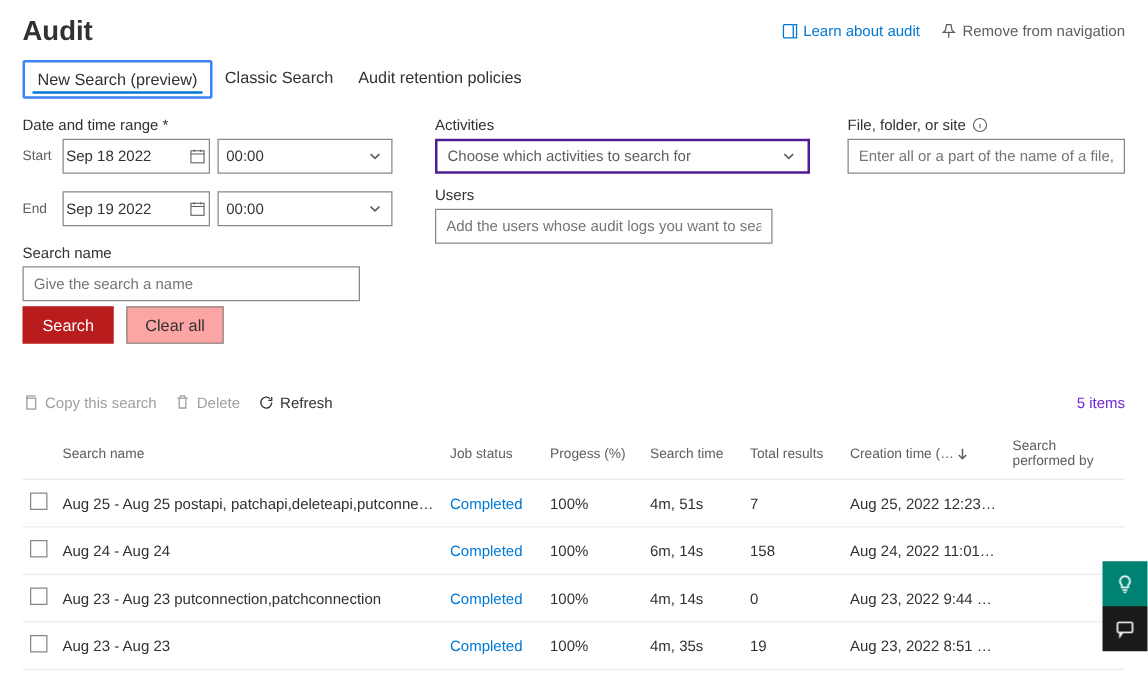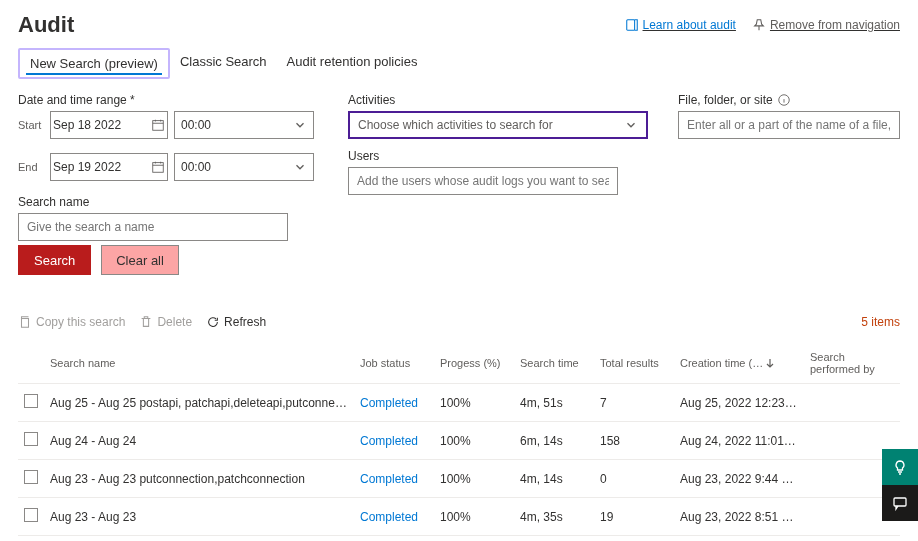--- a/index.html
+++ b/index.html
@@ -7,27 +7,27 @@
     margin: 0;
     font-family: "Segoe UI", Arial, sans-serif;
     font-size: 12px;
     color: #323130;
     background: #fff;
     width: 918px;
   }
   .page { padding: 12px 18px; }
   .header-row { display: flex; justify-content: space-between; align-items: center; margin-bottom: 10px; }
   .page-title { font-size: 22px; font-weight: 600; }
-  .header-links { display: flex; gap: 16px; align-items: center; font-size: 12px; text-decoration: underline; }
+  .header-links { display: flex; gap: 16px; align-items: center; font-size: 12px; }
   .header-link { color: #0078d4; display: flex; align-items: center; gap: 4px; cursor: pointer; }
   .header-link-secondary { color: #605e5c; display:flex; align-items:center; gap:4px; cursor:pointer; }
   .icon { width: 14px; height: 14px; display: inline-block; }
   .tabs { display: flex; gap: 0; margin-bottom: 14px; }
   .tab { padding: 6px 10px; cursor: pointer; font-size: 13px; color: #323130; }
-  .tab-active { border: 2px solid #c4b5fd; border-radius: 2px; color: #323130; position:relative;}
+  .tab-active { border: 2px solid #3b82f6; border-radius: 2px; color: #323130; position:relative;}
   .tab-active::after { content:""; position:absolute; left:6px; right:6px; bottom:2px; height:2px; background:#0078d4;}
   .form-columns { display: flex; gap: 30px; }
   .col-left { width: 300px; }
   .col-mid { width: 300px; }
   .col-right { flex: 1; }
   .field-label { font-size: 12px; color: #323130; margin-bottom: 4px; }
   .label-with-info { display:flex; align-items:center; gap:4px;}
   .required::after { content: " *"; color: #323130; }
   .row-inline { display: flex; align-items: center; gap: 6px; margin-bottom: 14px; }
   .small-label { width: 26px; font-size: 11px; color: #605e5c; }
@@ -36,21 +36,21 @@
   .select-wide { width: 300px; height: 28px; border: 2px solid #4c1d95; display:flex; align-items:center; justify-content:space-between; padding:0 8px; font-size:12px; color:#605e5c; background:#fff;}
   .text-input { width: 100%; height: 28px; border: 1px solid #8a8886; padding: 0 8px; font-size: 12px; color:#605e5c; background:#fff;}
   .text-input-270 { width:270px;}
   .btn-row { display:flex; gap:10px; margin-top:4px;}
   .btn-primary { background:#b91c1c; color:#fff; border:none; height:30px; padding:0 16px; font-size:13px; cursor:pointer;}
   .btn-default { background:#fca5a5; color:#323130; border:1px solid #8a8886; height:30px; padding:0 14px; font-size:13px; cursor:pointer;}
   .toolbar { margin-top: 40px; display:flex; justify-content:space-between; align-items:center; color:#a19f9d; font-size:12px;}
   .toolbar-left { display:flex; gap:14px; align-items:flex-start;}
   .toolbar-item { display:flex; align-items:center; gap:4px; cursor:pointer;}
   .toolbar-item.enabled { color:#323130; }
-  .items-count { color:#c2410c; }
+  .items-count { color:#6d28d9; }
   .table { width:100%; margin-top:14px; border-collapse:collapse;}
   .th { text-align:left; font-size:11px; color:#605e5c; font-weight:400; padding:8px 6px;}
   .th-sort { display:flex; align-items:center; gap:2px;}
   .td { font-size:12px; padding:10px 6px; border-top:1px solid #edebe9;}
   .td-link { color:#0078d4;}
   .checkbox { width:14px; height:14px; border:1px solid #8a8886; display:inline-block; background:#fff;}
   .name-cell { max-width:300px; overflow:hidden; text-overflow:ellipsis; white-space:nowrap;}
   .float-buttons { position:fixed; right:0; bottom:20px; display:flex; flex-direction:column;}
   .fb { width:36px; height:36px; display:flex; align-items:center; justify-content:center; color:#fff;}
   .fb1 { background:#008272;}

